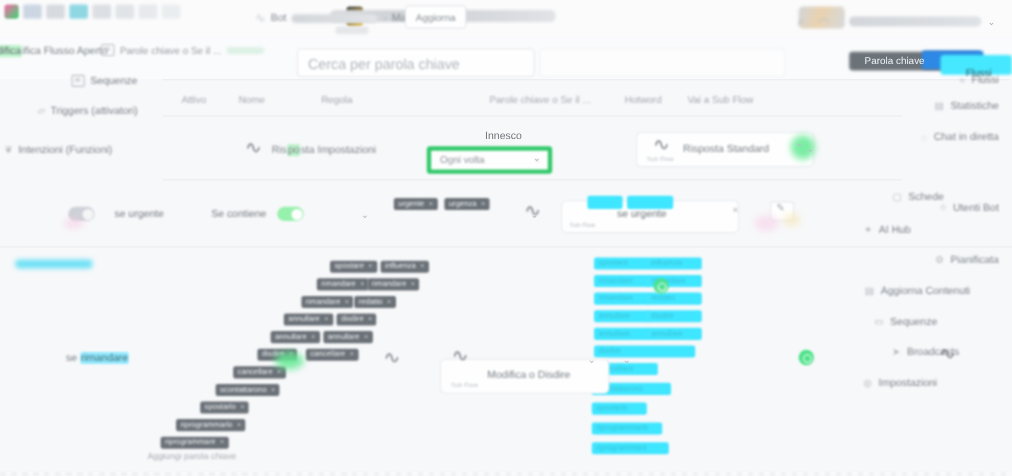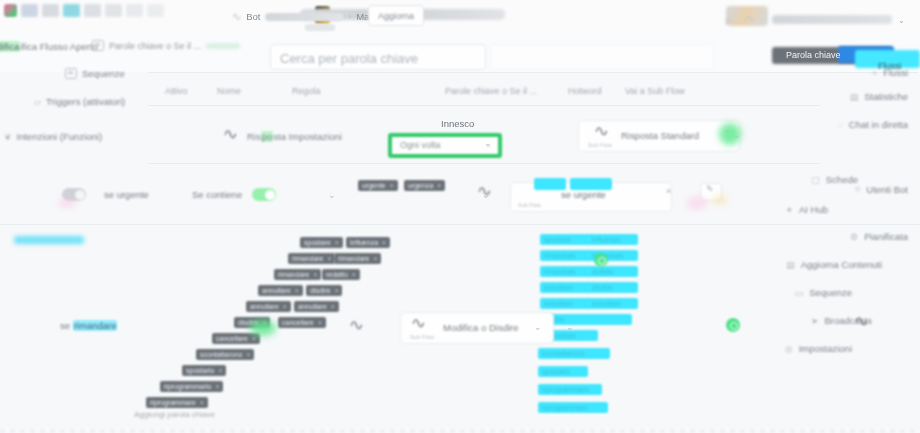--- a/index.html
+++ b/index.html
@@ -424,21 +424,21 @@
   <div class="chip cy" style="left:538px;top:366px;width:42px;">
       <span style="opacity:.35;">spostarlo</span>
     </div>
   <div class="chip cy" style="left:538px;top:384px;width:56px;">
       <span style="opacity:.35;">riprogrammarlo</span>
     </div>
   <div class="chip cy" style="left:538px;top:402px;width:62px;">
       <span style="opacity:.35;">riprogrammare</span>
     </div>
 
-  <div class="card" style="left:400px;top:312px;width:152px;height:30px;">
+  <div class="card" style="left:400px;top:326px;width:152px;height:30px;">
     <span class="sf">Sub Flow</span>
     <span class="lbl" style="left:42px;top:9px;">Modifica o Disdire</span>
   </div>
   <div class="wave" style="left:412px;top:314px;">∿</div>
   <div class="wave" style="left:350px;top:316px;">∿</div>
   <span class="chev" style="left:534px;top:322px;">⌄</span>
   <span class="chev" style="left:566px;top:322px;">⌄</span>
   <div class="wave" style="left:855px;top:312px;">∿</div>
   <div class="wa-badge" style="left:726px;top:318px;"></div>
   <div class="wa-badge" style="left:594px;top:253px;opacity:.9;"></div>

